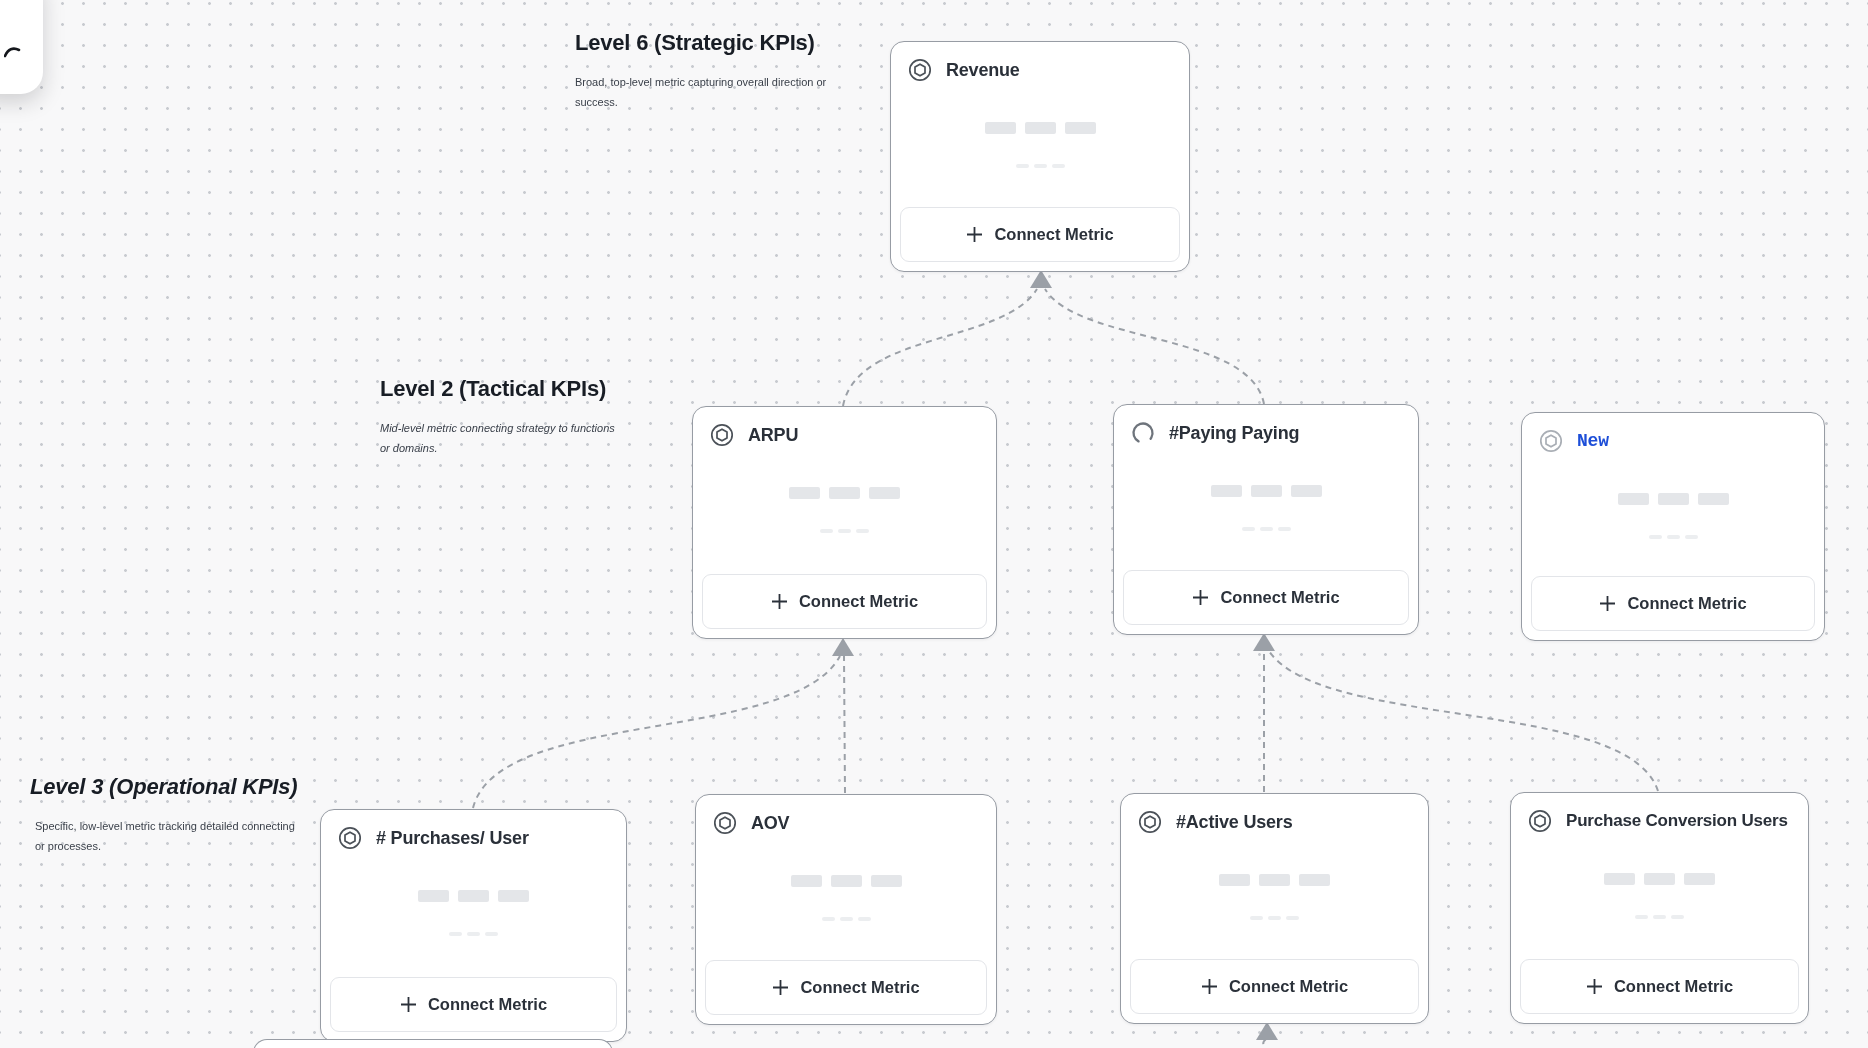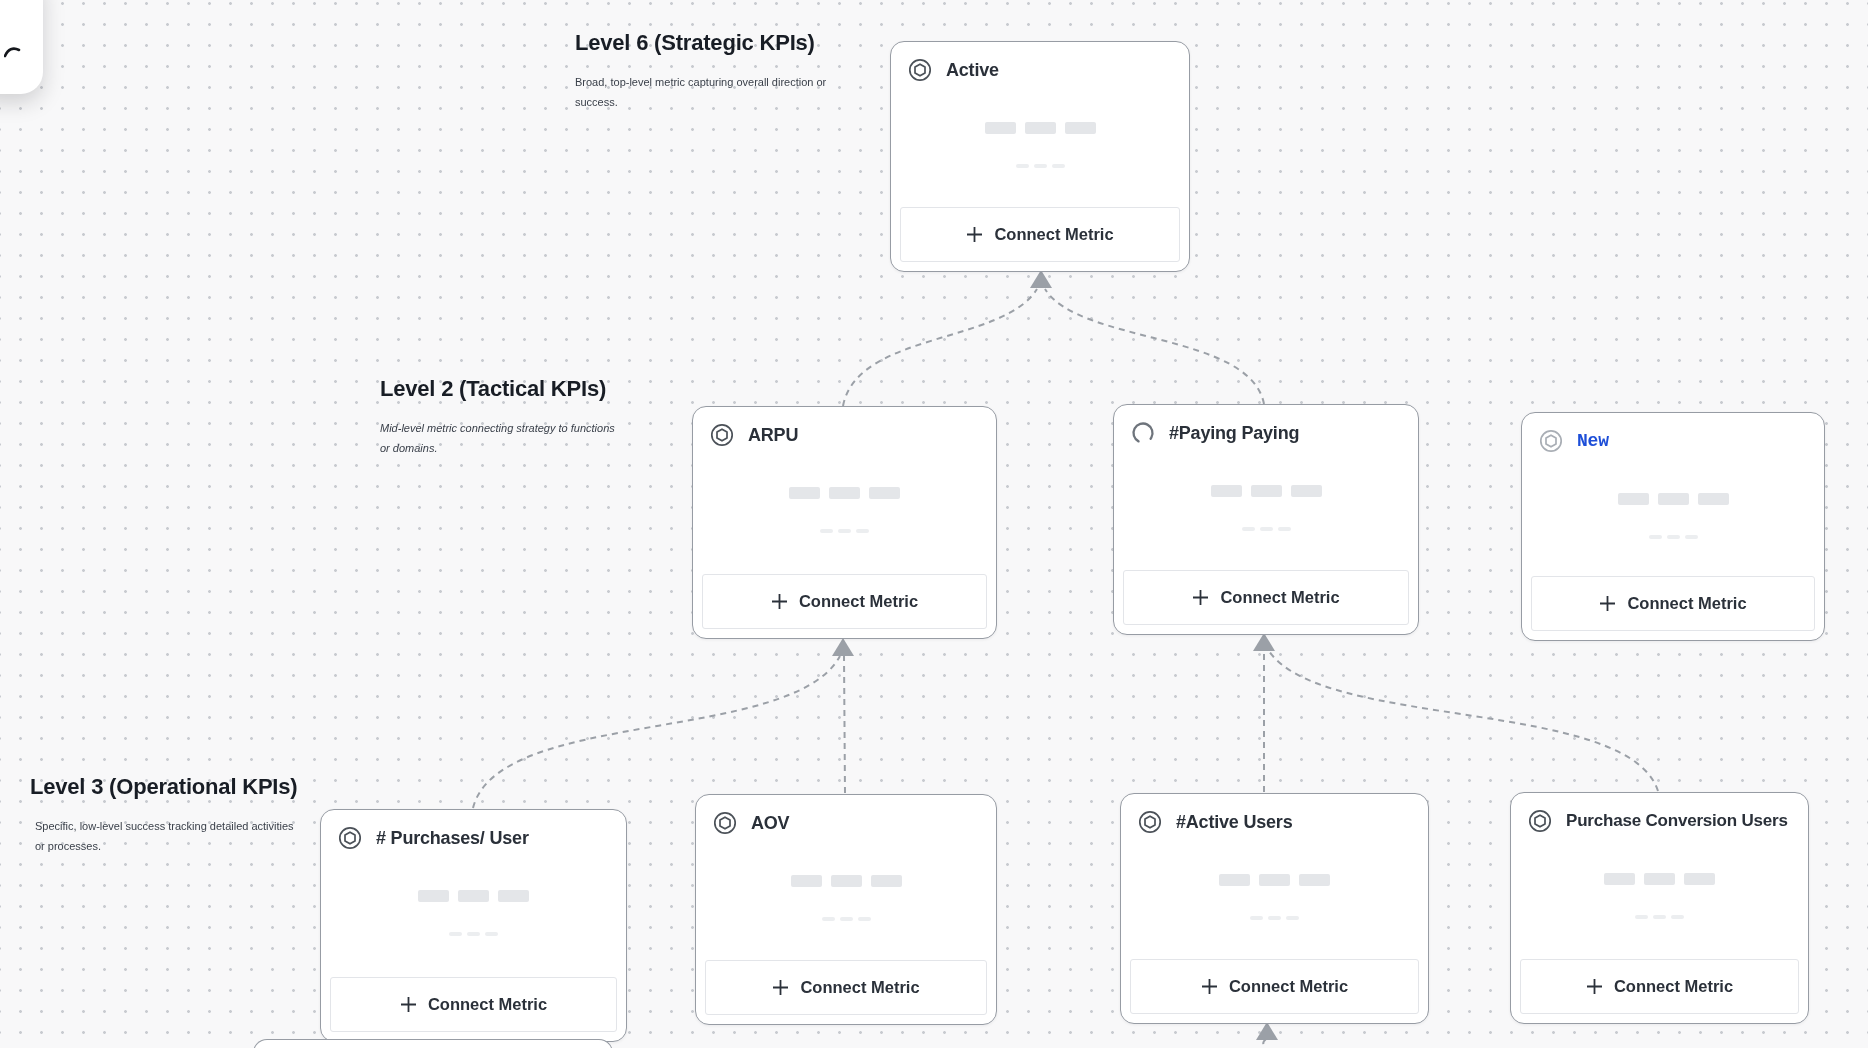--- a/index.html
+++ b/index.html
@@ -18,21 +18,21 @@
   .card-title.muted{color:#1d4ed8;font-family:Liberation Mono, monospace;}
   .icon{display:inline-flex;width:26px;height:26px;flex:0 0 auto;}
 
   .skeleton{position:absolute;left:0;right:0;top:0;height:100%;pointer-events:none;}
   .skel-row-big{position:absolute;top:80px;left:0;right:0;display:flex;justify-content:center;gap:9px;}
   .skel-row-big i{width:31px;height:12px;border-radius:2px;background:#e4e6e9;}
   .skel-row-small{position:absolute;top:122px;left:0;right:0;display:flex;justify-content:center;gap:5px;}
   .skel-row-small i{width:13px;height:4px;border-radius:2px;background:#eceef0;}
 
   .connect{position:absolute;left:9px;right:9px;bottom:9px;height:55px;
-    background:#ffffff;border:1px solid #e3e5e9;border-radius:3px;cursor:pointer;
+    background:#ffffff;border:1px solid #e3e5e9;border-radius:9px;cursor:pointer;
     display:flex;align-items:center;justify-content:center;gap:11px;
     font-family:"Liberation Sans",sans-serif;font-size:16.5px;font-weight:700;color:#2b313a;}
 
   .overlay{position:absolute;left:0;top:0;pointer-events:none;}
 
   .floating-tool{position:absolute;left:-24px;top:-28px;width:67px;height:122px;background:#fff;
     border-radius:22px;box-shadow:0 8px 22px rgba(20,24,30,.18);}
   .floating-tool svg{position:absolute;left:28px;top:72px;}
 
   .partial-card{position:absolute;left:253px;top:1039px;width:358px;height:40px;background:#fff;
@@ -64,32 +64,32 @@
     <path d="M1 12 C4 5, 9 3, 15 6" fill="none" stroke="#15181d" stroke-width="2.6" stroke-linecap="round"></path>
   </svg>
 </div>
 
 <div class="level-title" style="left:575px;top:30px;">Level 6 (Strategic KPIs)</div>
 <div class="level-desc" style="left:575px;top:72px;width:258px;">Broad, top-level metric capturing overall direction or success.</div>
 
 <div class="level-title" style="left:380px;top:376px;">Level 2 (Tactical KPIs)</div>
 <div class="level-desc" style="left:380px;top:418px;width:246px;font-style:italic;">Mid-level metric connecting strategy to functions or domains.</div>
 
-<div class="level-title" style="left:30px;top:774px;">Level 3 (Operational KPIs)</div>
-<div class="level-desc" style="left:35px;top:816px;width:266px;">Specific, low-level success tracking detailed activities or processes.</div>
+<div class="level-title" style="left:30px;top:774px;font-style:italic;">Level 3 (Operational KPIs)</div>
+<div class="level-desc" style="left:35px;top:816px;width:266px;">Specific, low-level metric tracking detailed connecting or processes.</div>
 
 <div class="card" style="left:890px;top:41px;width:298px;height:229px;">
   <div class="card-header">
     <span class="icon">
       <svg width="26" height="26" viewBox="0 0 26 26">
           <circle cx="13" cy="13" r="10.2" fill="none" stroke="#4b5158" stroke-width="1.7"></circle>
           <path d="M13 7.2 L18 10.1 V15.9 L13 18.8 L8 15.9 V10.1 Z" fill="none" stroke="#4b5158" stroke-width="1.7" stroke-linejoin="round"></path>
         </svg>
     </span>
-    <span class="card-title">Active</span>
+    <span class="card-title">Revenue</span>
   </div>
   <div class="skeleton">
     <div class="skel-row-big">
         <i></i>
         <i></i>
         <i></i>
       </div>
     <div class="skel-row-small">
         <i></i>
         <i></i>

